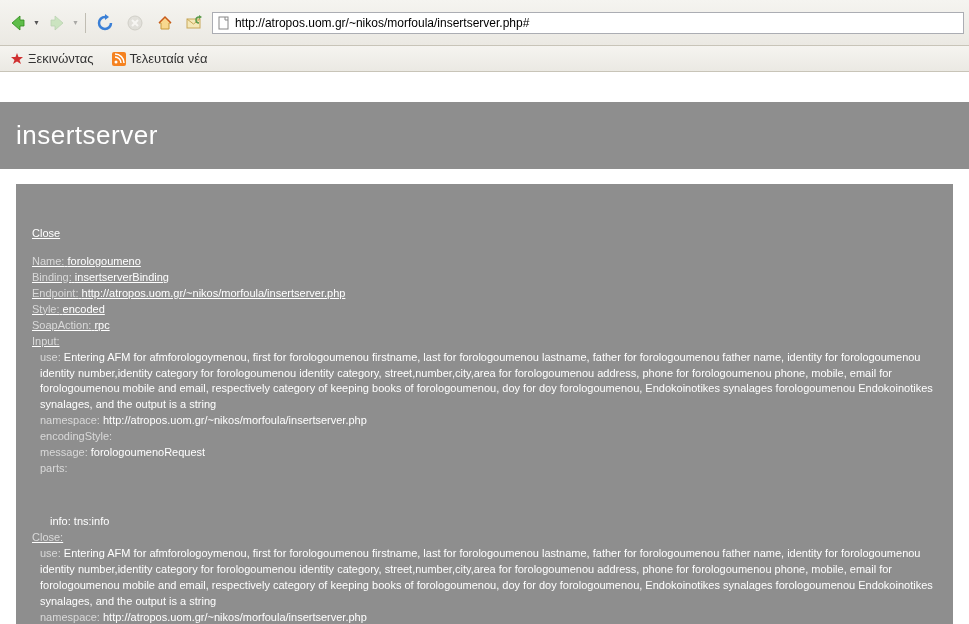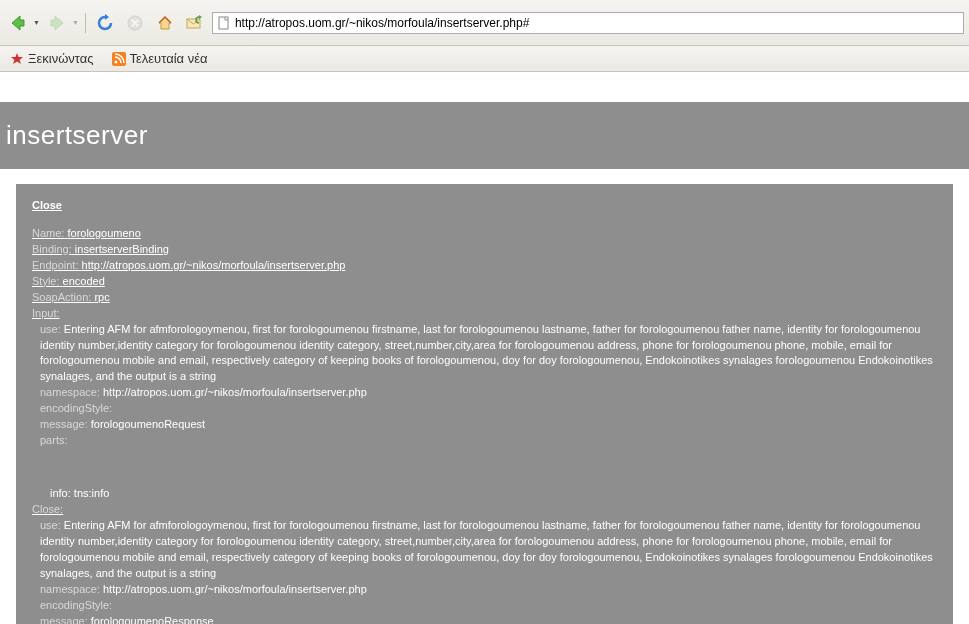--- a/index.html
+++ b/index.html
@@ -12,31 +12,31 @@
 .url-bar { flex: 1; display: flex; align-items: center; background: #fff; border: 1px solid #abadb3; height: 22px; padding: 0 4px; gap: 4px; }
 .url-icon { width: 14px; height: 14px; display: flex; align-items: center; justify-content: center; }
 .url-input { flex: 1; border: none; outline: none; font-size: 12px; font-family: Arial; }
 
 .bookmarks { background: linear-gradient(#f5f4f0, #ebe9e3); border-bottom: 1px solid #c8c4b8; padding: 3px 6px; display: flex; align-items: center; gap: 10px; height: 26px; }
 .bm-item { display: flex; align-items: center; gap: 4px; font-size: 13px; color: #333; cursor: pointer; padding: 2px 4px; }
 .bm-icon { width: 14px; height: 14px; }
 
 .content-gap { height: 30px; background: #fff; }
 
-.header-bar { background: #8e8e8e; padding: 18px 6px; }
+.header-bar { background: #8e8e8e; padding: 18px 16px; }
 .header-title { color: #fff; font-size: 26px; font-weight: normal; letter-spacing: 0.5px; }
 
 .main { display: flex; align-items: flex-start; gap: 8px; margin-top: 15px; padding: 0 16px 16px 16px; }
 
 .side-panel { width: 228px; background: #d9d9f3; border: 1px solid #b0b0d8; padding: 10px 8px; font-size: 11px; color: #333; }
 .side-panel .link { color: #5555aa; text-decoration: underline; font-weight: bold; cursor: pointer; border-bottom: 1px dashed #888; }
 .op-link { display: block; text-align: center; margin-top: 10px; color: #5555aa; text-decoration: underline; border-bottom: 1px dashed #888; width: fit-content; margin-left: auto; margin-right: auto; cursor: pointer; padding-bottom: 1px; }
 
 .details { flex: 1; background: #8e8e8e; color: #fff; padding: 14px 16px 18px 16px; font-size: 11px; line-height: 1.45; }
-.close-link { color: #fff; text-decoration: underline; font-weight: bold; cursor: pointer; display: inline-block; margin-bottom: 12px; }
+.close-link { color: #fff; text-decoration: underline; font-weight: normal; cursor: pointer; display: inline-block; margin-bottom: 12px; margin-top: 28px; }
 .row-label { color: #d9d9d9; }
 .row-val { color: #fff; }
 .indent1 { padding-left: 8px; }
 .indent2 { padding-left: 18px; margin-top: 37px; }
 .block { margin-bottom: 0; text-decoration: underline; }
 .desc { color: #fff; }
 
 svg { display: block; }
 </style>
 </head>

